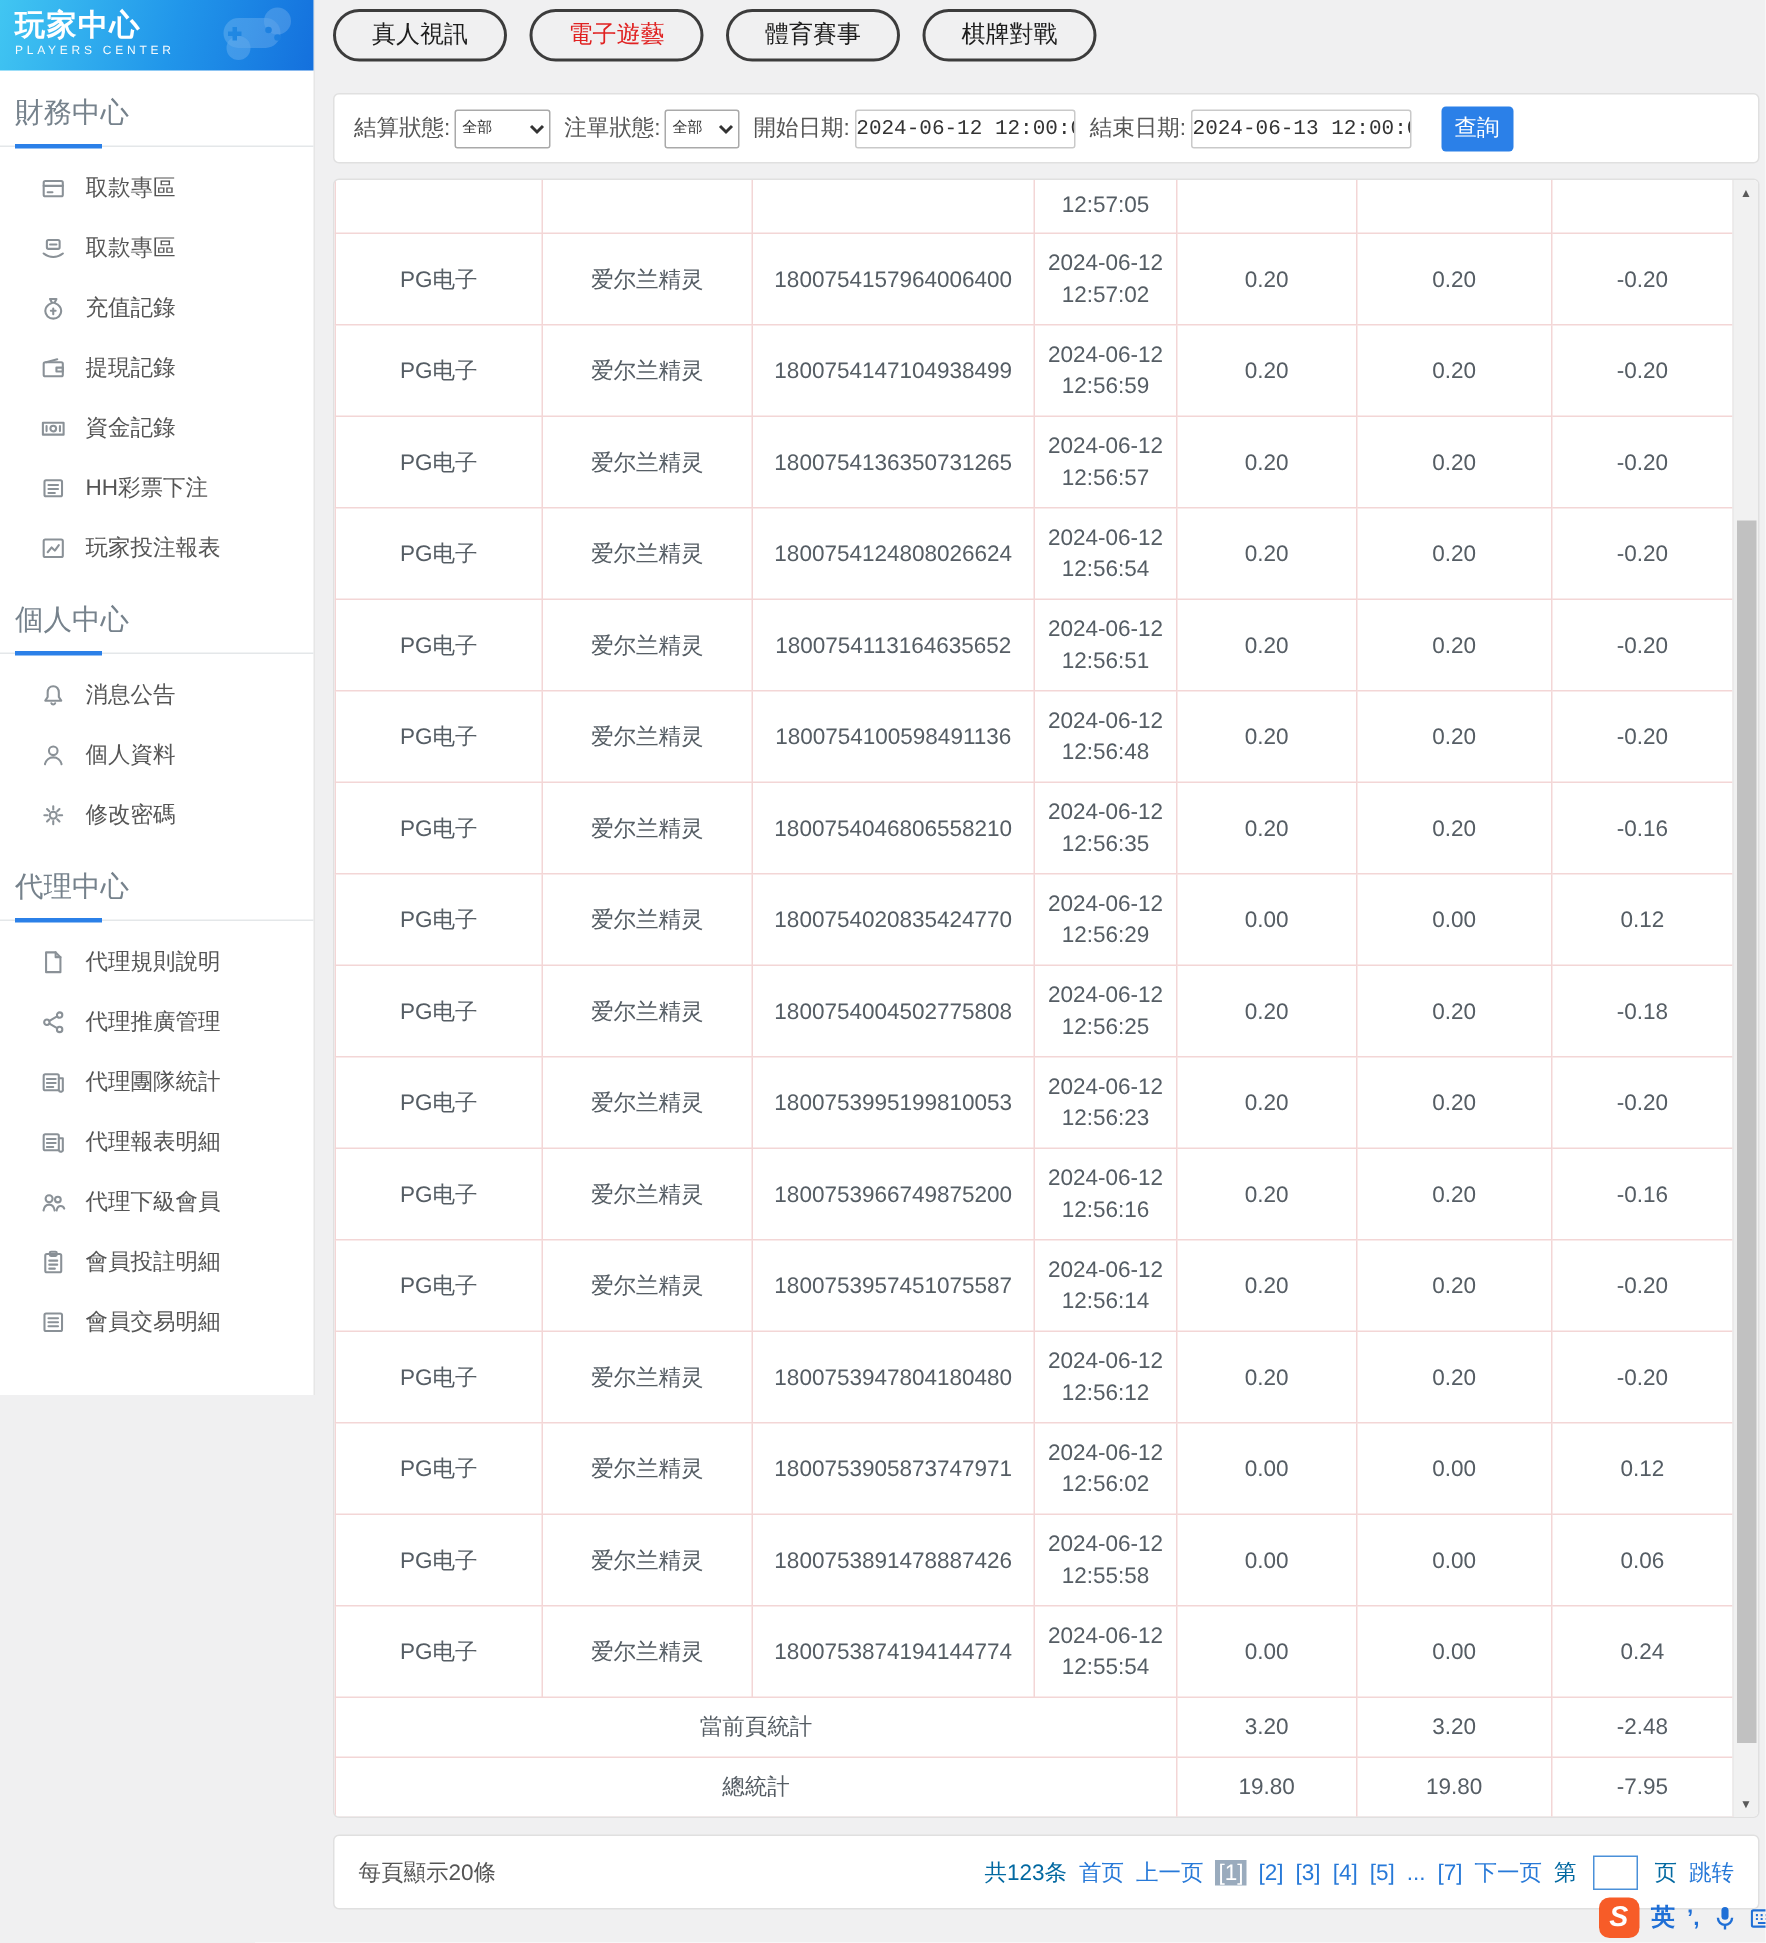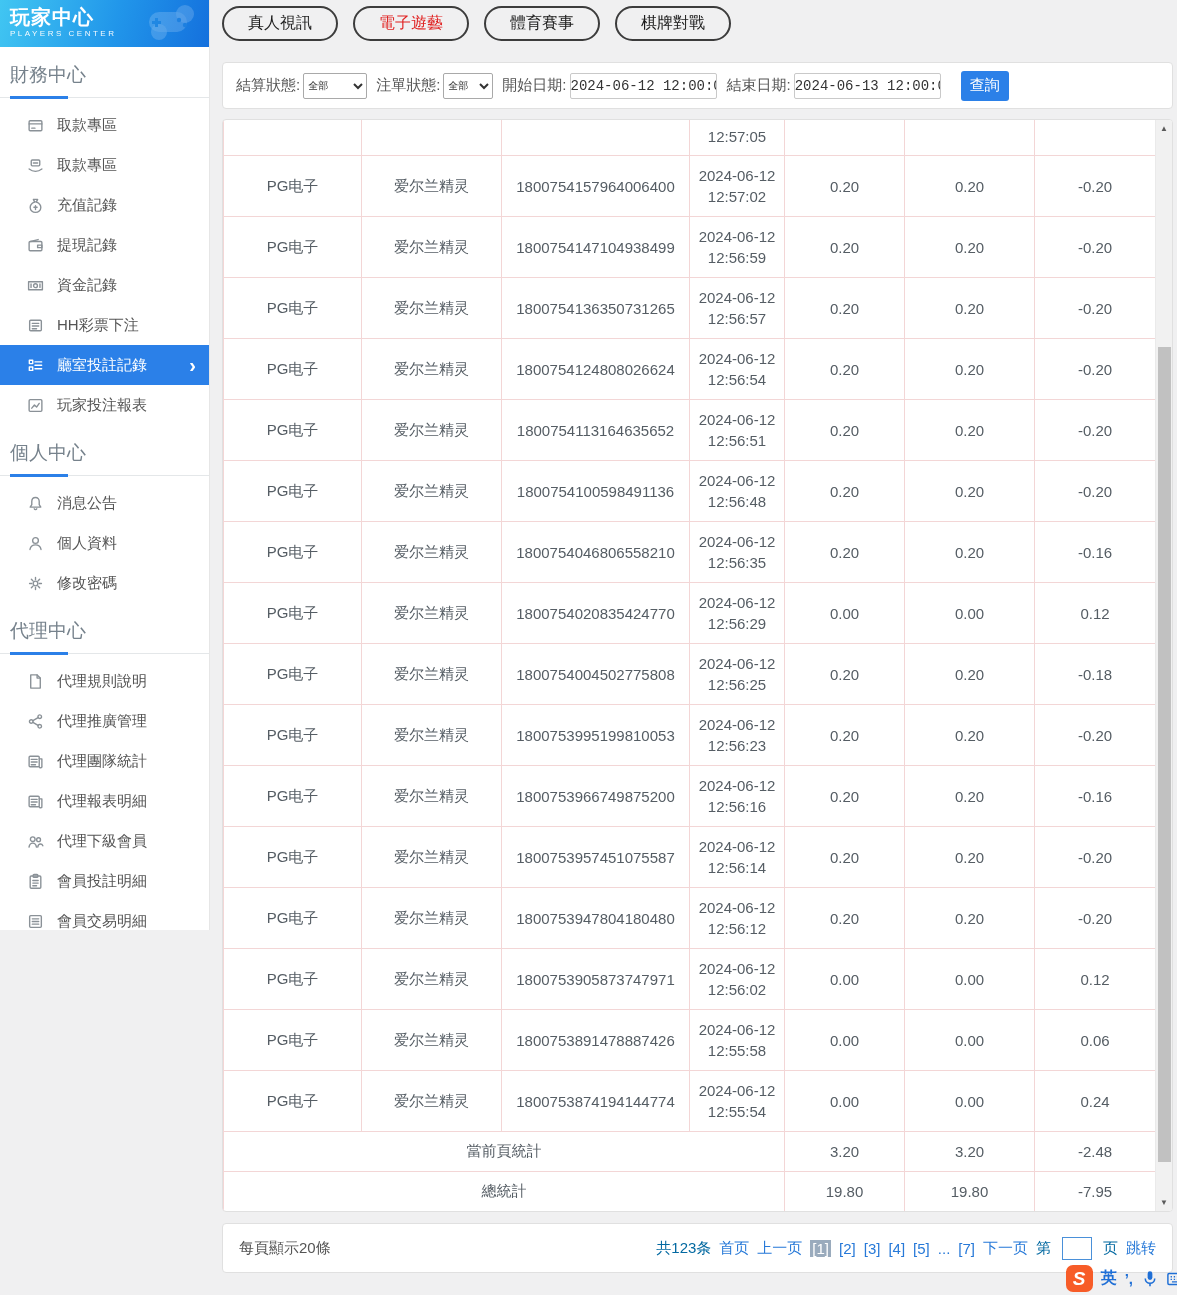--- a/index.html
+++ b/index.html
@@ -147,31 +147,20 @@
       </div>
       <div class="side-item">
         <span class="s-icon">
           <svg viewBox="0 0 16 16" fill="none" stroke="currentColor" stroke-width="1.3" stroke-linecap="round" stroke-linejoin="round">
             <rect x="2.5" y="3" width="11" height="10" rx="1"></rect>
             <path d="M5 6h6M5 8.5h6M5 11h4"></path>
           </svg>
         </span>
         <span>HH彩票下注</span>
       </div>
-      <div class="side-item active">
-        <span class="s-icon">
-          <svg viewBox="0 0 16 16" fill="none" stroke="currentColor" stroke-width="1.3" stroke-linecap="round" stroke-linejoin="round">
-            <rect x="2.2" y="3" width="3.2" height="3.2"></rect>
-            <rect x="2.2" y="9.4" width="3.2" height="3.2"></rect>
-            <path d="M7.5 4.6h6.3M7.5 7.8h6.3M7.5 11h6.3"></path>
-          </svg>
-        </span>
-        <span>廳室投註記錄</span>
-        <span class="chev">›</span>
-      </div>
       <div class="side-item">
         <span class="s-icon">
           <svg viewBox="0 0 16 16" fill="none" stroke="currentColor" stroke-width="1.3" stroke-linecap="round" stroke-linejoin="round">
             <rect x="2" y="2.5" width="12" height="11" rx="1"></rect>
             <path d="M4.5 10.5l2.5-3 2 2 2.5-3.5"></path>
           </svg>
         </span>
         <span>玩家投注報表</span>
       </div>
       <div class="side-title">個人中心</div>

